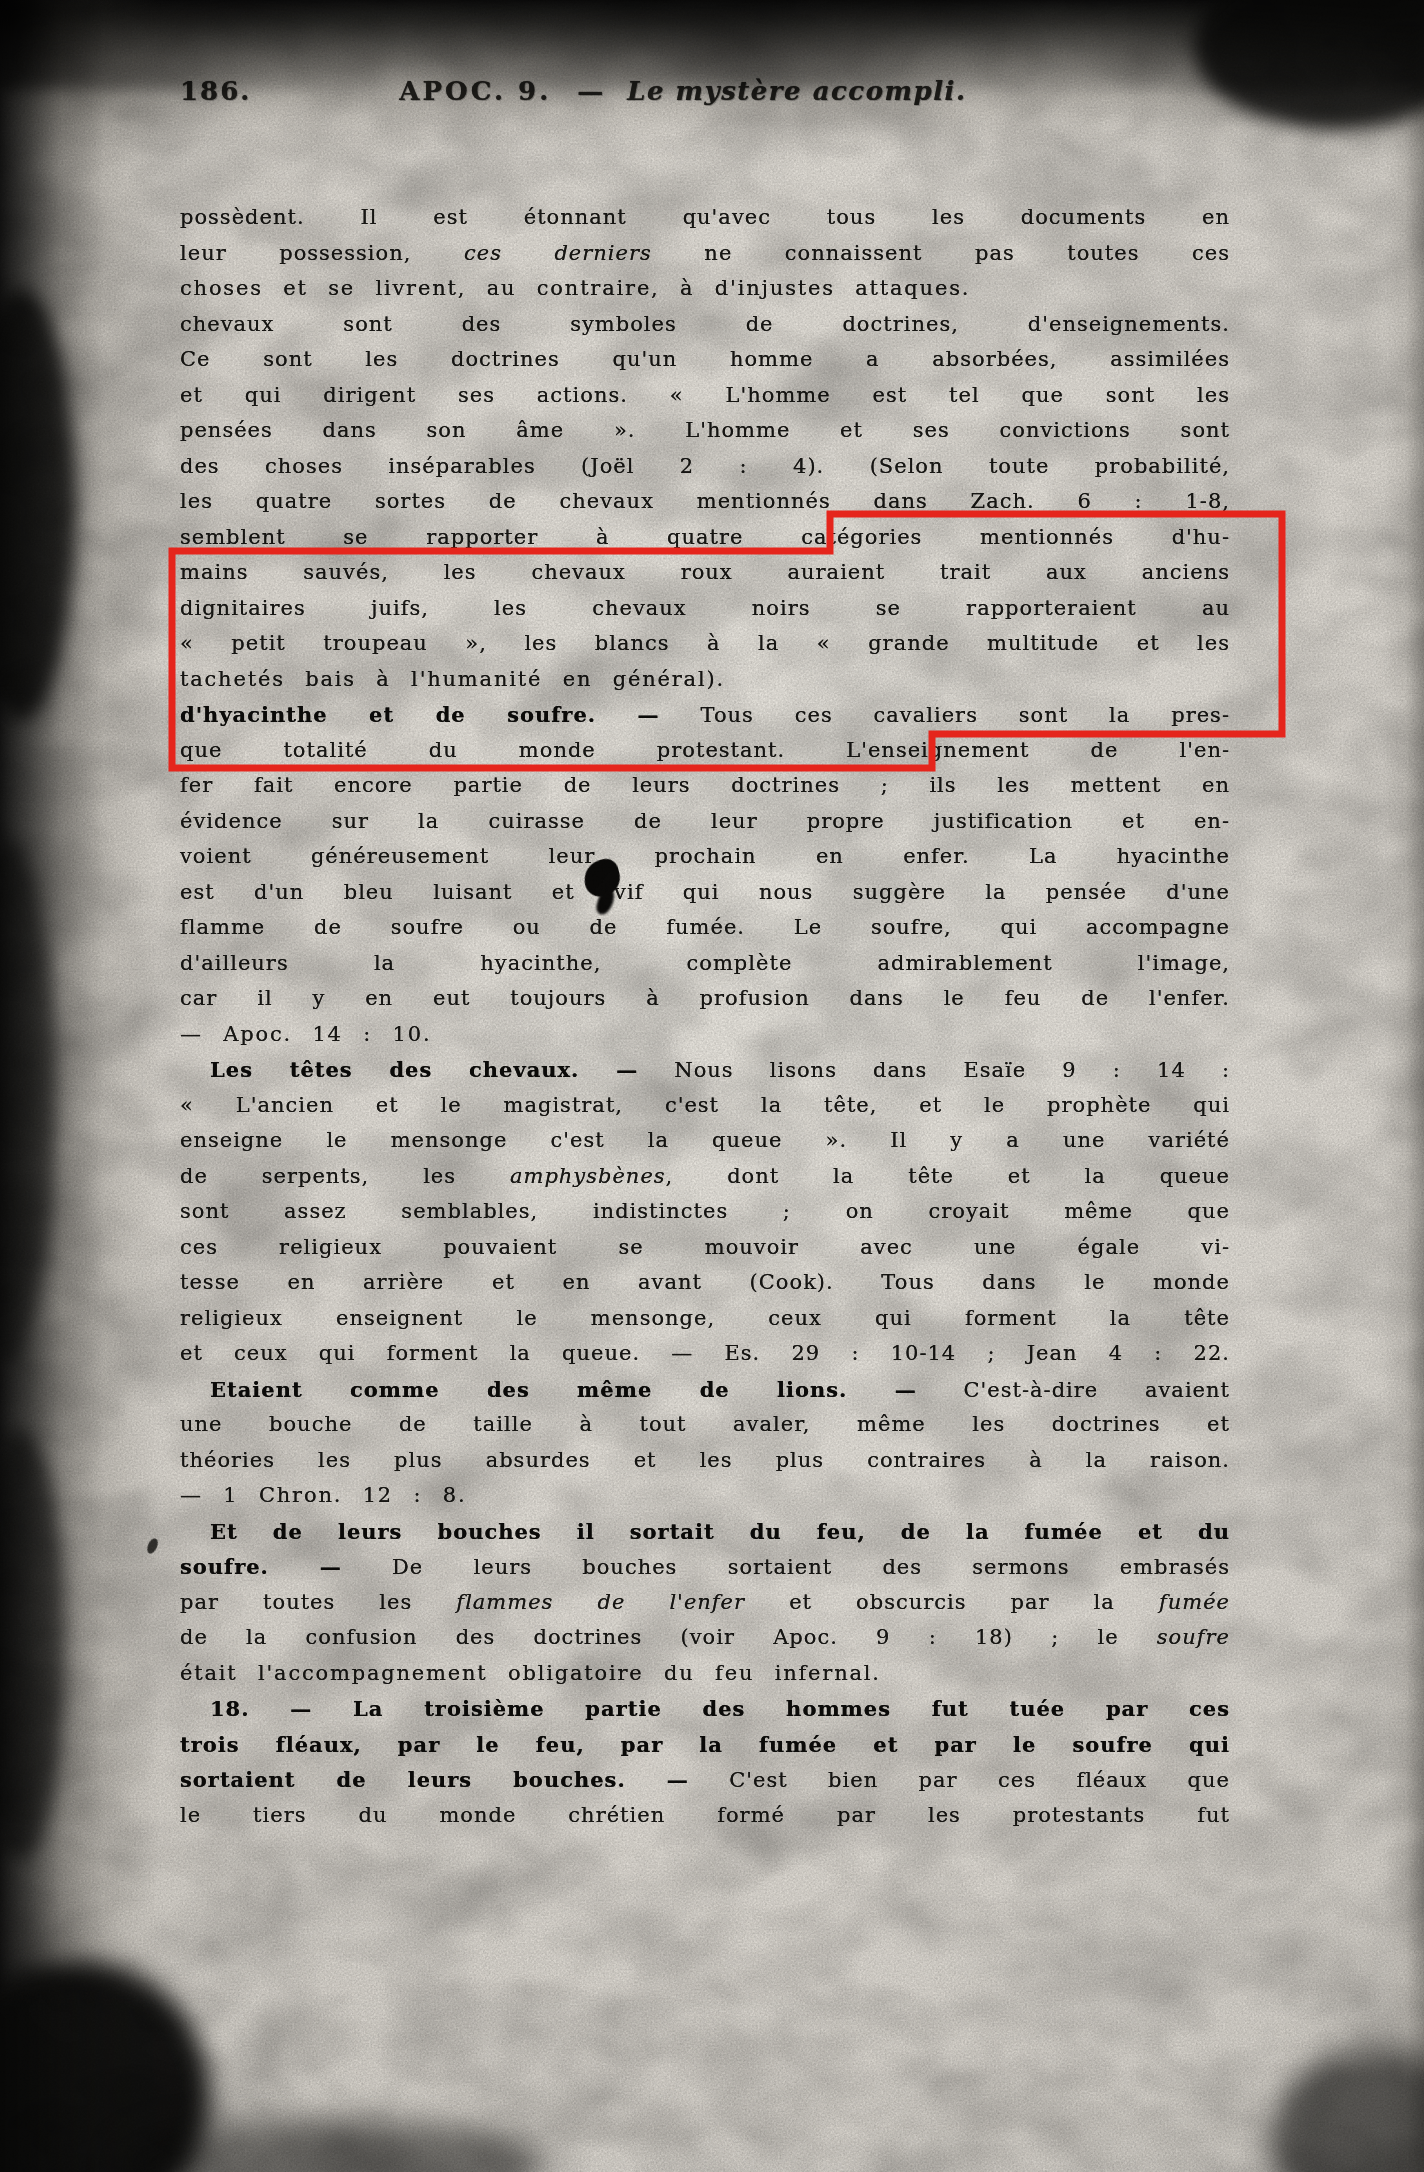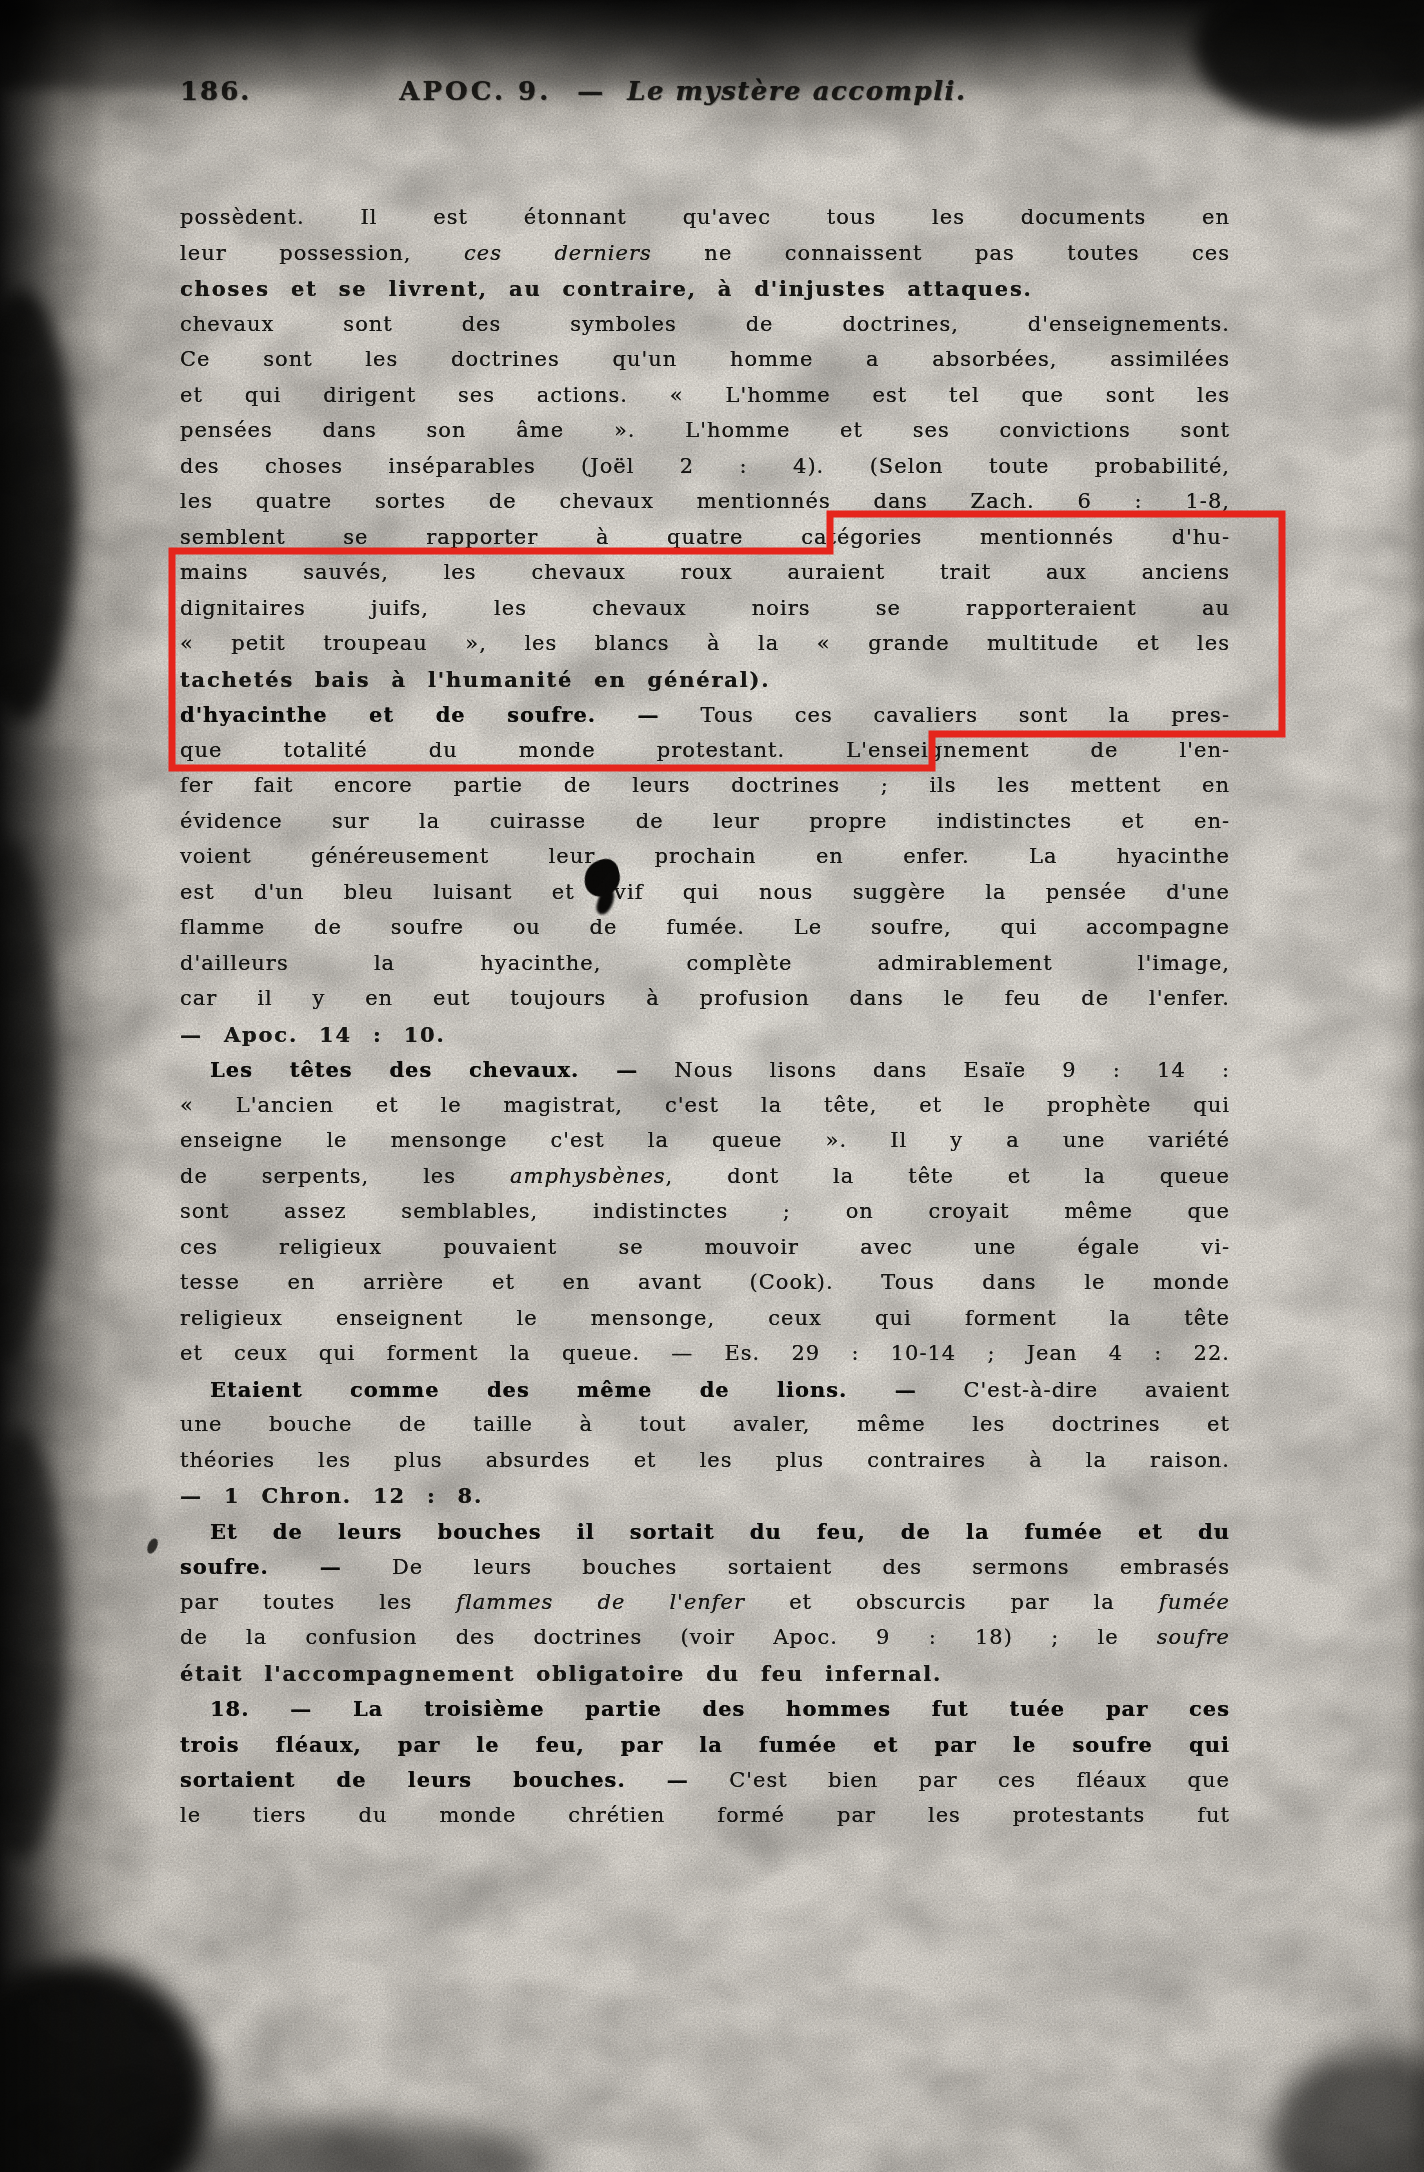--- a/index.html
+++ b/index.html
@@ -25,21 +25,21 @@
   
   .text-col{
     position:absolute;left:180px;top:200px;width:1050px;
     font-size:21px;line-height:35.5px;color:#1a1916;
     letter-spacing:1px;word-spacing:3px;
     text-shadow:0 0 .6px rgba(10,10,10,.8);
   }
   .line{height:35.5px;white-space:normal;}
   .line.j{text-align:justify;text-align-last:justify;}
   .line.ind{text-indent:30px;}
-  .line.end{word-spacing:12px;letter-spacing:1.8px;font-weight:bold;}
+  .line.end{word-spacing:12px;letter-spacing:1.8px;}
   .line.gap-lg{margin-top:24px;}
   .line.gap-md{margin-top:22px;}
   .b{font-weight:bold;color:#0e0d0b;}
   .i{font-style:italic;margin-top:22px;}
 
   
   .annotation-svg{position:absolute;left:0;top:0;pointer-events:none;z-index:30;}
 
   
   .artifact{position:absolute;pointer-events:none;}
@@ -93,21 +93,21 @@
       <div class="line j"><span class="r">des choses inséparables (Joël 2 : 4). (Selon toute probabilité,</span></div>
       <div class="line j"><span class="r">les quatre sortes de chevaux mentionnés dans Zach. 6 : 1-8,</span></div>
       <div class="line j"><span class="r">semblent se rapporter à quatre catégories mentionnés d'hu-</span></div>
       <div class="line j"><span class="r">mains sauvés, les chevaux roux auraient trait aux anciens</span></div>
       <div class="line j"><span class="r">dignitaires juifs, les chevaux noirs se rapporteraient au</span></div>
       <div class="line j"><span class="r">« petit troupeau », les blancs à la « grande multitude et les</span></div>
       <div class="line end"><span class="r">tachetés bais à l'humanité en général).</span></div>
       <div class="line j"><span class="b">d'hyacinthe et de soufre. —</span><span class="r"> Tous ces cavaliers sont la pres-</span></div>
       <div class="line j"><span class="r">que totalité du monde protestant. L'enseignement de l'en-</span></div>
       <div class="line j"><span class="r">fer fait encore partie de leurs doctrines ; ils les mettent en</span></div>
-      <div class="line j"><span class="r">évidence sur la cuirasse de leur propre indistinctes et en-</span></div>
+      <div class="line j"><span class="r">évidence sur la cuirasse de leur propre justification et en-</span></div>
       <div class="line j"><span class="r">voient généreusement leur prochain en enfer. La hyacinthe</span></div>
       <div class="line j"><span class="r">est d'un bleu luisant et vif qui nous suggère la pensée d'une</span></div>
       <div class="line j"><span class="r">flamme de soufre ou de fumée. Le soufre, qui accompagne</span></div>
       <div class="line j"><span class="r">d'ailleurs la hyacinthe, complète admirablement l'image,</span></div>
       <div class="line j"><span class="r">car il y en eut toujours à profusion dans le feu de l'enfer.</span></div>
       <div class="line end"><span class="r">— Apoc. 14 : 10.</span></div>
       <div class="line j ind"><span class="b">Les têtes des chevaux. —</span><span class="r"> Nous lisons dans Esaïe 9 : 14 :</span></div>
       <div class="line j"><span class="r">« L'ancien et le magistrat, c'est la tête, et le prophète qui</span></div>
       <div class="line j"><span class="r">enseigne le mensonge c'est la queue ». Il y a une variété</span></div>
       <div class="line j"><span class="r">de serpents, les </span><span class="i">amphysbènes</span><span class="r">, dont la tête et la queue</span></div>

